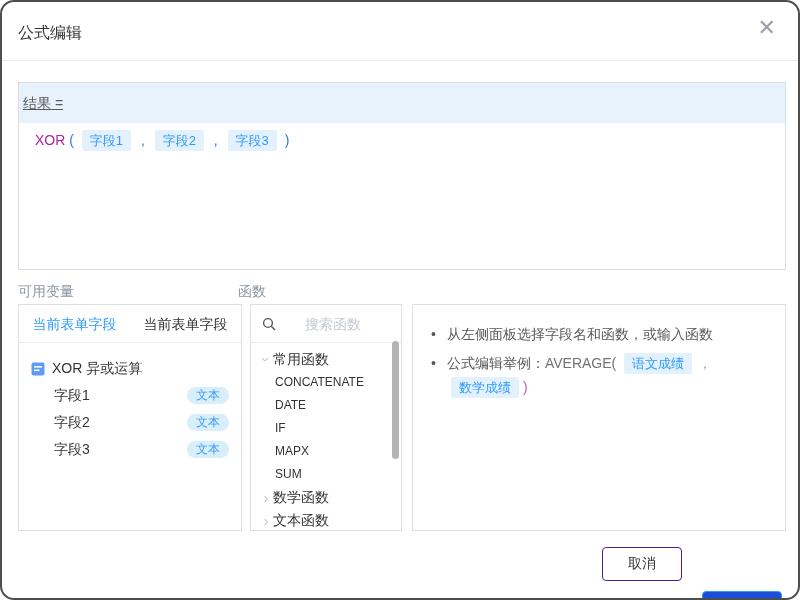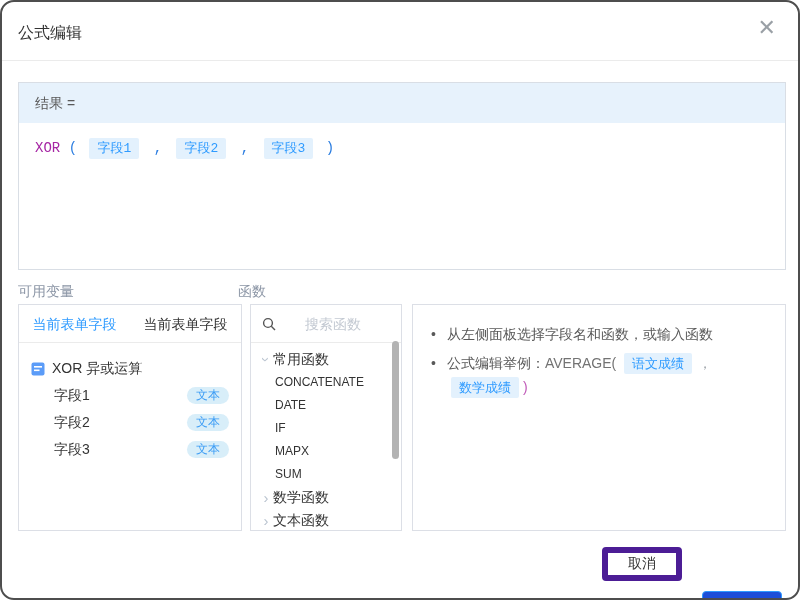--- a/index.html
+++ b/index.html
@@ -9,22 +9,22 @@
   .dialog { position:relative; width:800px; height:600px; background:#fff;
             border:2px solid #4e4e4e; border-radius:14px; overflow:hidden; }
 
   
   .hdr { position:absolute; top:0; left:0; right:0; height:59px; border-bottom:1px solid #ebebeb; }
   .title { position:absolute; left:16px; top:21px; font-size:16px; color:#333; }
   .close { position:absolute; right:22px; top:15px; font-size:22px; color:#9aa0a6; cursor:pointer; line-height:1; }
 
   
   .fbox { position:absolute; left:16px; top:80px; width:768px; height:188px; border:1px solid #d9dee5; background:#fff; }
-  .fbox-hd { height:40px; background:#e7f2fc; padding:0 16px; line-height:40px; font-size:14px; color:#595959; }
-  .fbox-bd { padding:13px 16px; font-size:14px; line-height:24px;font-family:Liberation Mono, monospace; }
+  .fbox-hd { height:40px; background:#e7f2fc; padding:0 4px; line-height:40px; font-size:14px; color:#595959;text-decoration:underline; }
+  .fbox-bd { padding:5px 16px; font-size:14px; line-height:24px; }
   .kw { color:#a626a4; }
   .paren { color:#2b7de0; }
   .comma { color:#2b7de0; margin:0 2px; }
   .tag { display:inline-block; background:#e3f1fd; color:#2f9bff; padding:2px 8px; border-radius:2px; margin:0 4px; font-size:13px; line-height:17px; }
 
   
   .sec-label { position:absolute; font-size:14px; color:#8b95a5; }
   .lbl-vars { left:16px; top:281px; }
   .lbl-funcs { left:236px; top:281px; }
 
@@ -61,21 +61,21 @@
   .tips { padding:12px 18px; }
   .tip { display:flex; font-size:14px; color:#595959; line-height:24px; margin-top:5px; }
   .bullet { margin-right:11px; color:#595959; }
   .tip .kw { color:#737373; }
   .tip .gcomma { color:#9aa0a6; margin:0 2px; }
   .tip .pclose { color:#c05ab8; }
 
   
   .btn { position:absolute; top:545px; width:80px; height:34px; border-radius:4px; font-size:14px;
          font-family:"Liberation Sans","DejaVu Sans",sans-serif; cursor:pointer; }
-  .btn-cancel { left:600px; background:#fff; border:6px solid #4c1d95; color:#333; }
+  .btn-cancel { left:600px; background:#fff; border:1px solid #4c1d95; color:#333; }
   .btn-confirm { left:700px; background:#1d4ed8; border:1px solid #2f9bff; color:#fff;margin-top:44px; }
 </style>
 </head>
 <body>
 
 <div class="dialog">
 
   <div class="hdr">
     <div class="title">公式编辑</div>
     <div class="close">✕</div>

